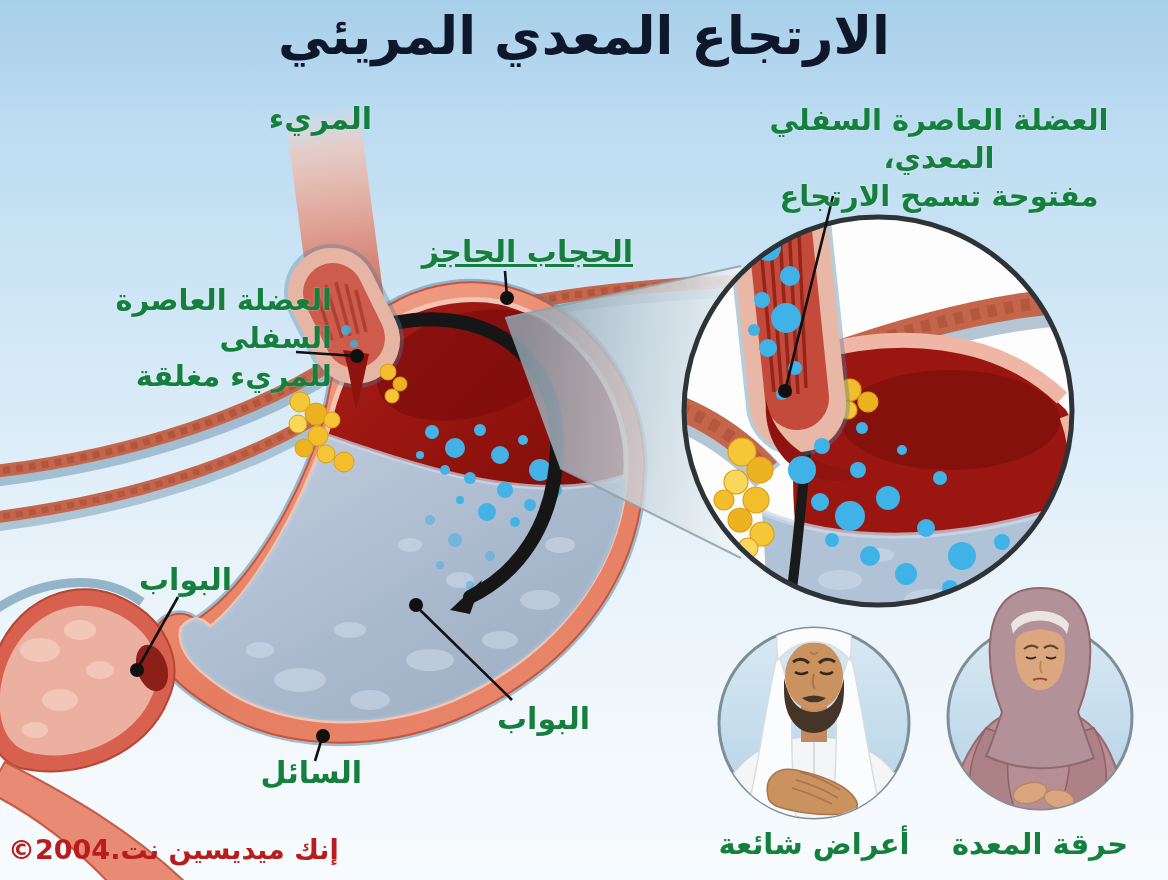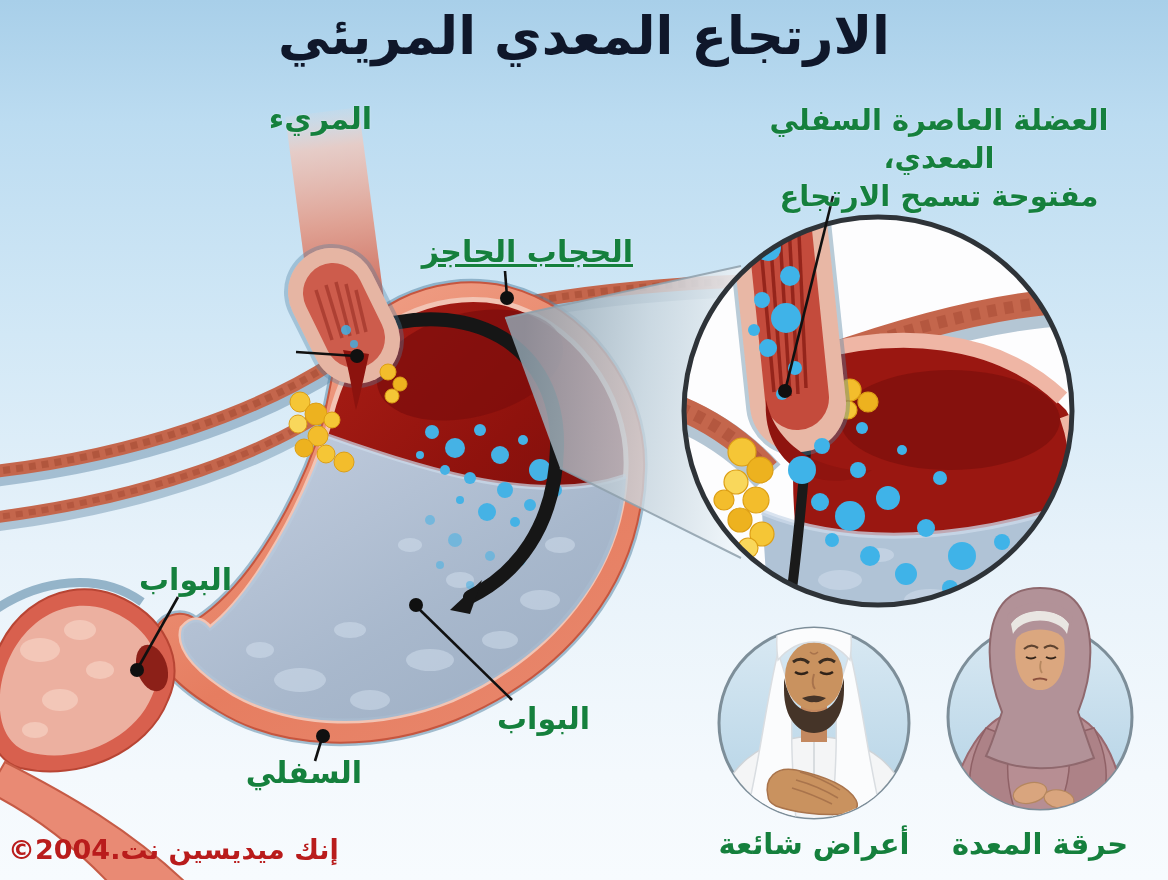--- a/index.html
+++ b/index.html
@@ -382,26 +382,30 @@
 
 <div class="lbl" dir="rtl" style="right:796px;top:100px;">المريء</div>
 
 <div class="lbl small two-line" dir="rtl" style="left:714px;top:101px;width:450px;text-align:center;">
   <div>العضلة العاصرة السفلي المعدي،</div>
   <div>مفتوحة تسمح الارتجاع</div>
 </div>
 
 <div class="lbl" dir="rtl" style="right:535px;top:233px;text-decoration:underline;">الحجاب الحاجز</div>
 
+<div class="lbl small two-line" dir="rtl" style="right:836px;top:281px;text-align:right;">
+  <div>العضلة العاصرة السفلى</div>
+  <div>للمريء مغلقة</div>
+</div>
 
 <div class="lbl" dir="rtl" style="right:936px;top:561px;">البواب</div>
 
 <div class="lbl" dir="rtl" style="right:578px;top:700px;">البواب</div>
 
-<div class="lbl" dir="rtl" style="right:806px;top:754px;">السفلي</div>
+<div class="lbl" dir="rtl" style="right:806px;top:754px;">السائل</div>
 
 <div class="lbl small" dir="rtl" style="left:714px;top:826px;width:200px;text-align:center;">أعراض شائعة</div>
 
 <div class="lbl small" dir="rtl" style="left:940px;top:826px;width:200px;text-align:center;">حرقة المعدة</div>
 
 <div class="copyright" dir="ltr">©2004.إنك ميديسين نت</div>
 
 </div>
 
 </body></html>

